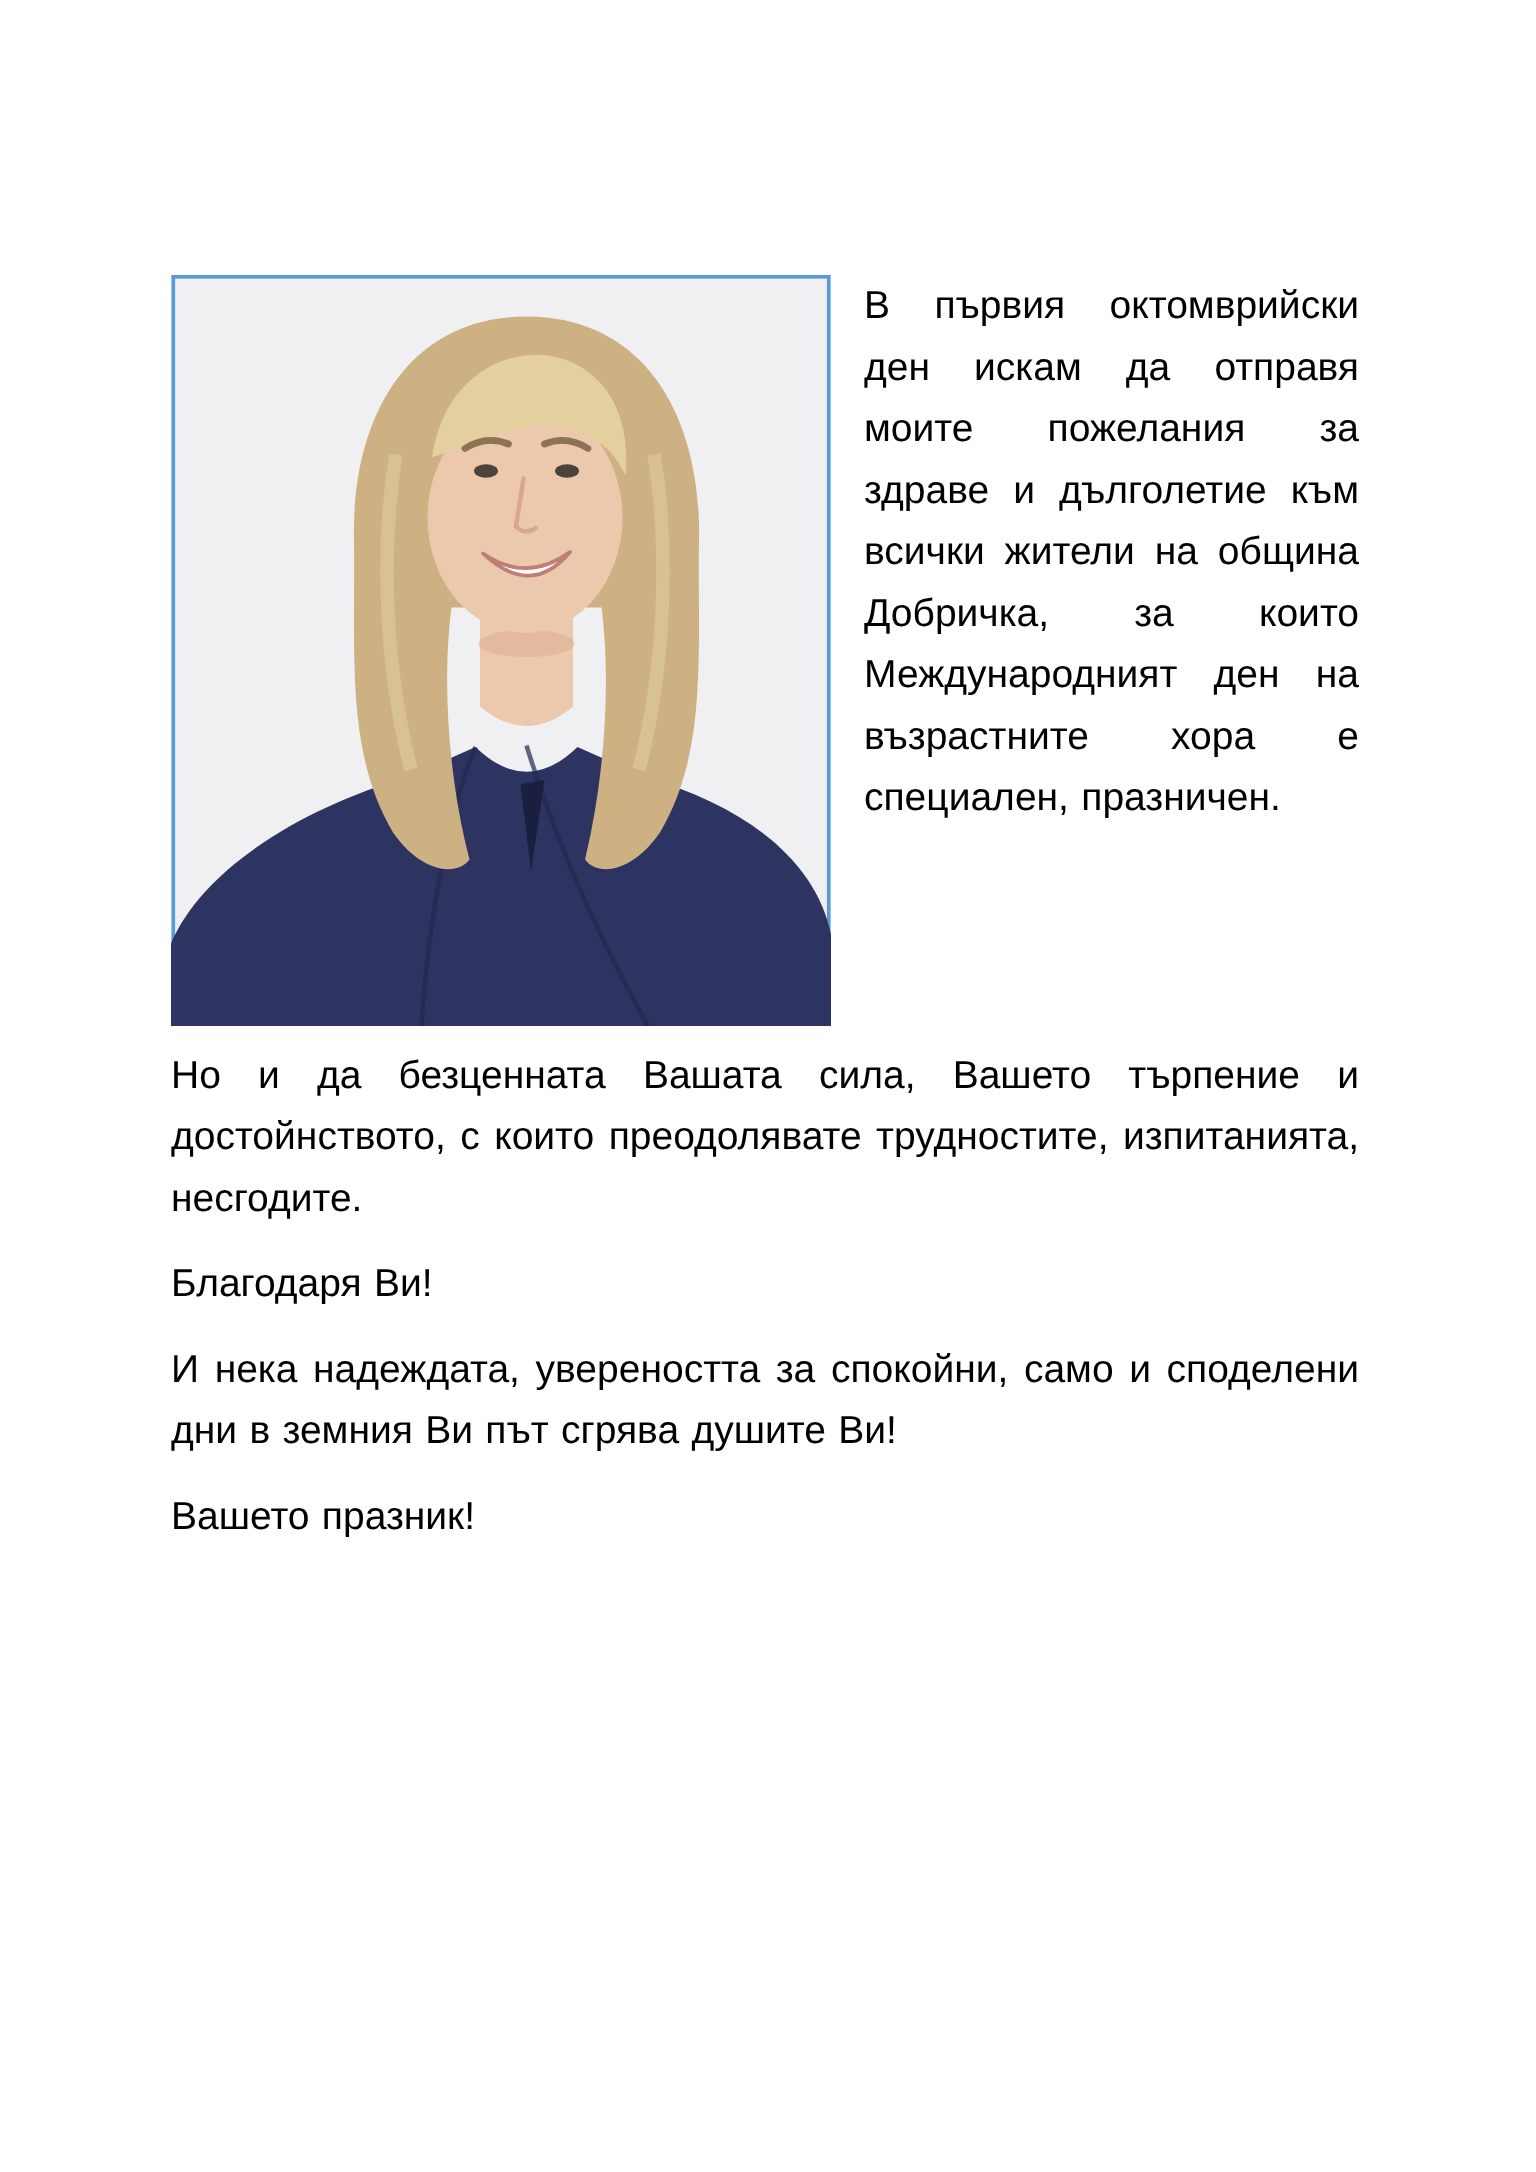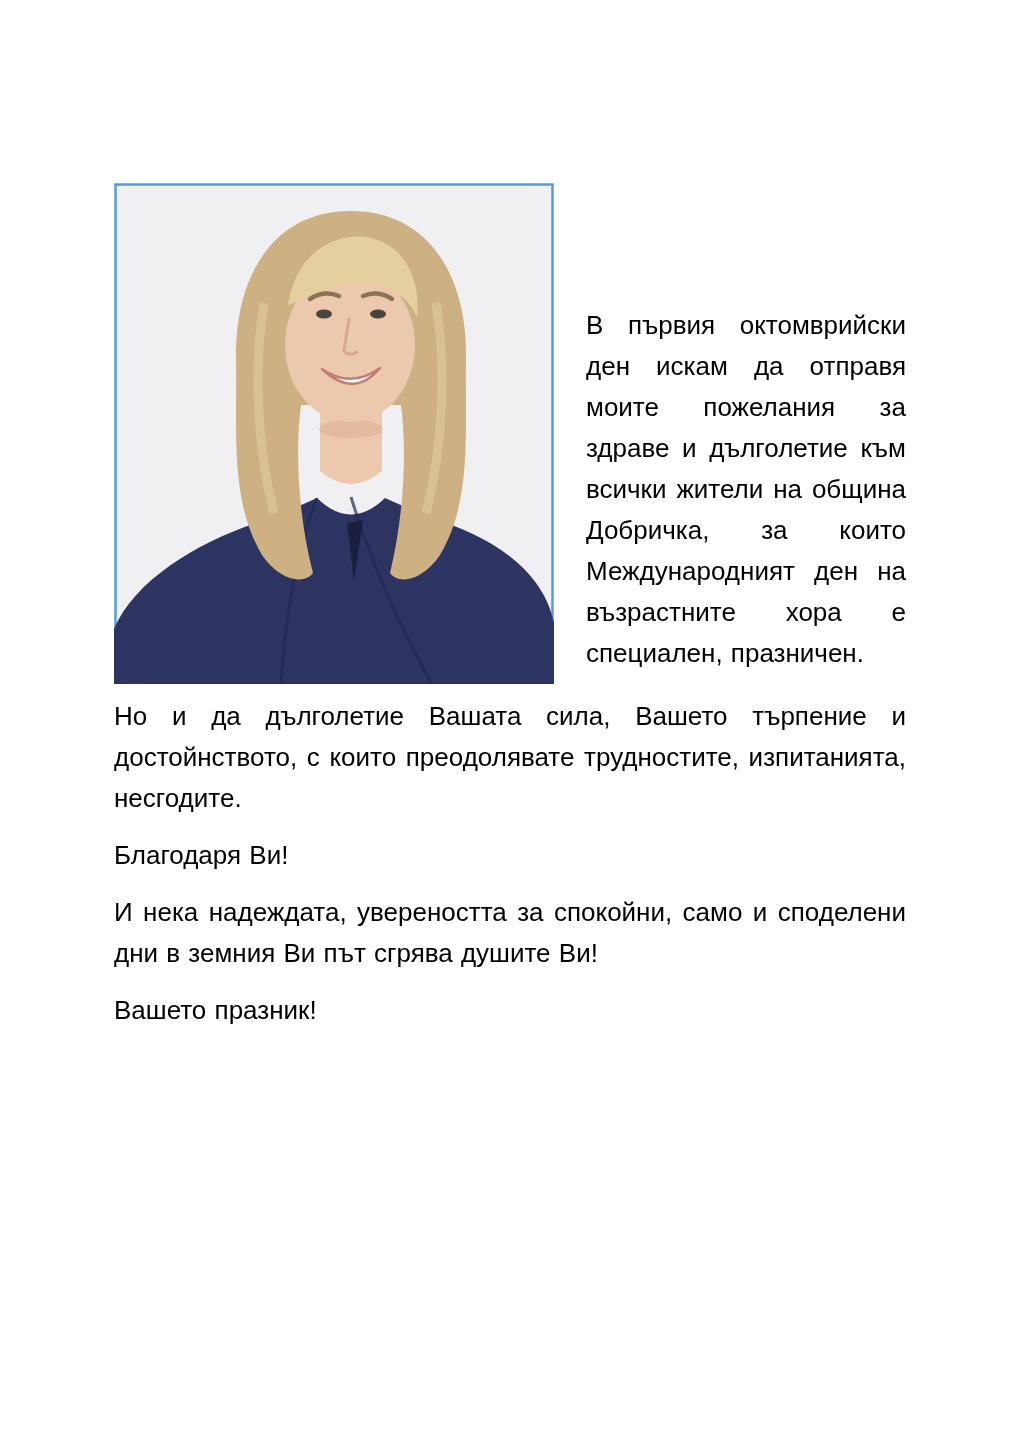--- a/index.html
+++ b/index.html
@@ -9,22 +9,22 @@
     height: 1448px;
     box-sizing: border-box;
     padding: 183px 118px 0 114px;
     background: #ffffff;
     font-family: "Liberation Sans", sans-serif;
     color: #000000;
     overflow: hidden;
   }
   .top-section {
     display: flex;
-    align-items: flex-end;
-    gap: 32px;
+    align-items: flex-start;
+    gap: 22px;
   }
   .photo-frame {
     flex: 0 0 auto;
     width: 440px;
     height: 501px;
     line-height: 0;
   }
   .photo-frame svg { display: block; }
   .right-col { flex: 1 1 auto; min-width: 0; }
   .page p {
@@ -79,19 +79,19 @@
       </svg>
     </div>
 
     <div class="right-col">
       <p>В първия октомврийски ден искам да отправя моите пожелания за здраве и дълголетие към всички жители на община Добричка, за които Международният ден на възрастните хора е специален, празничен.</p>
     </div>
 
   </div>
 
   <div class="bottom-section">
-    <p>Но и да дълголетие Вашата сила, Вашето търпение и достойнството, с които преодолявате трудностите, изпитанията, несгодите.</p>
+    <p>Но и да безценната Вашата сила, Вашето търпение и достойнството, с които преодолявате трудностите, изпитанията, несгодите.</p>
     <p>Благодаря Ви!</p>
     <p>И нека надеждата, увереността за спокойни, само и споделени дни в земния Ви път сгрява душите Ви!</p>
     <p>Вашето празник!</p>
   </div>
 
 </div>
 
 </body></html>

